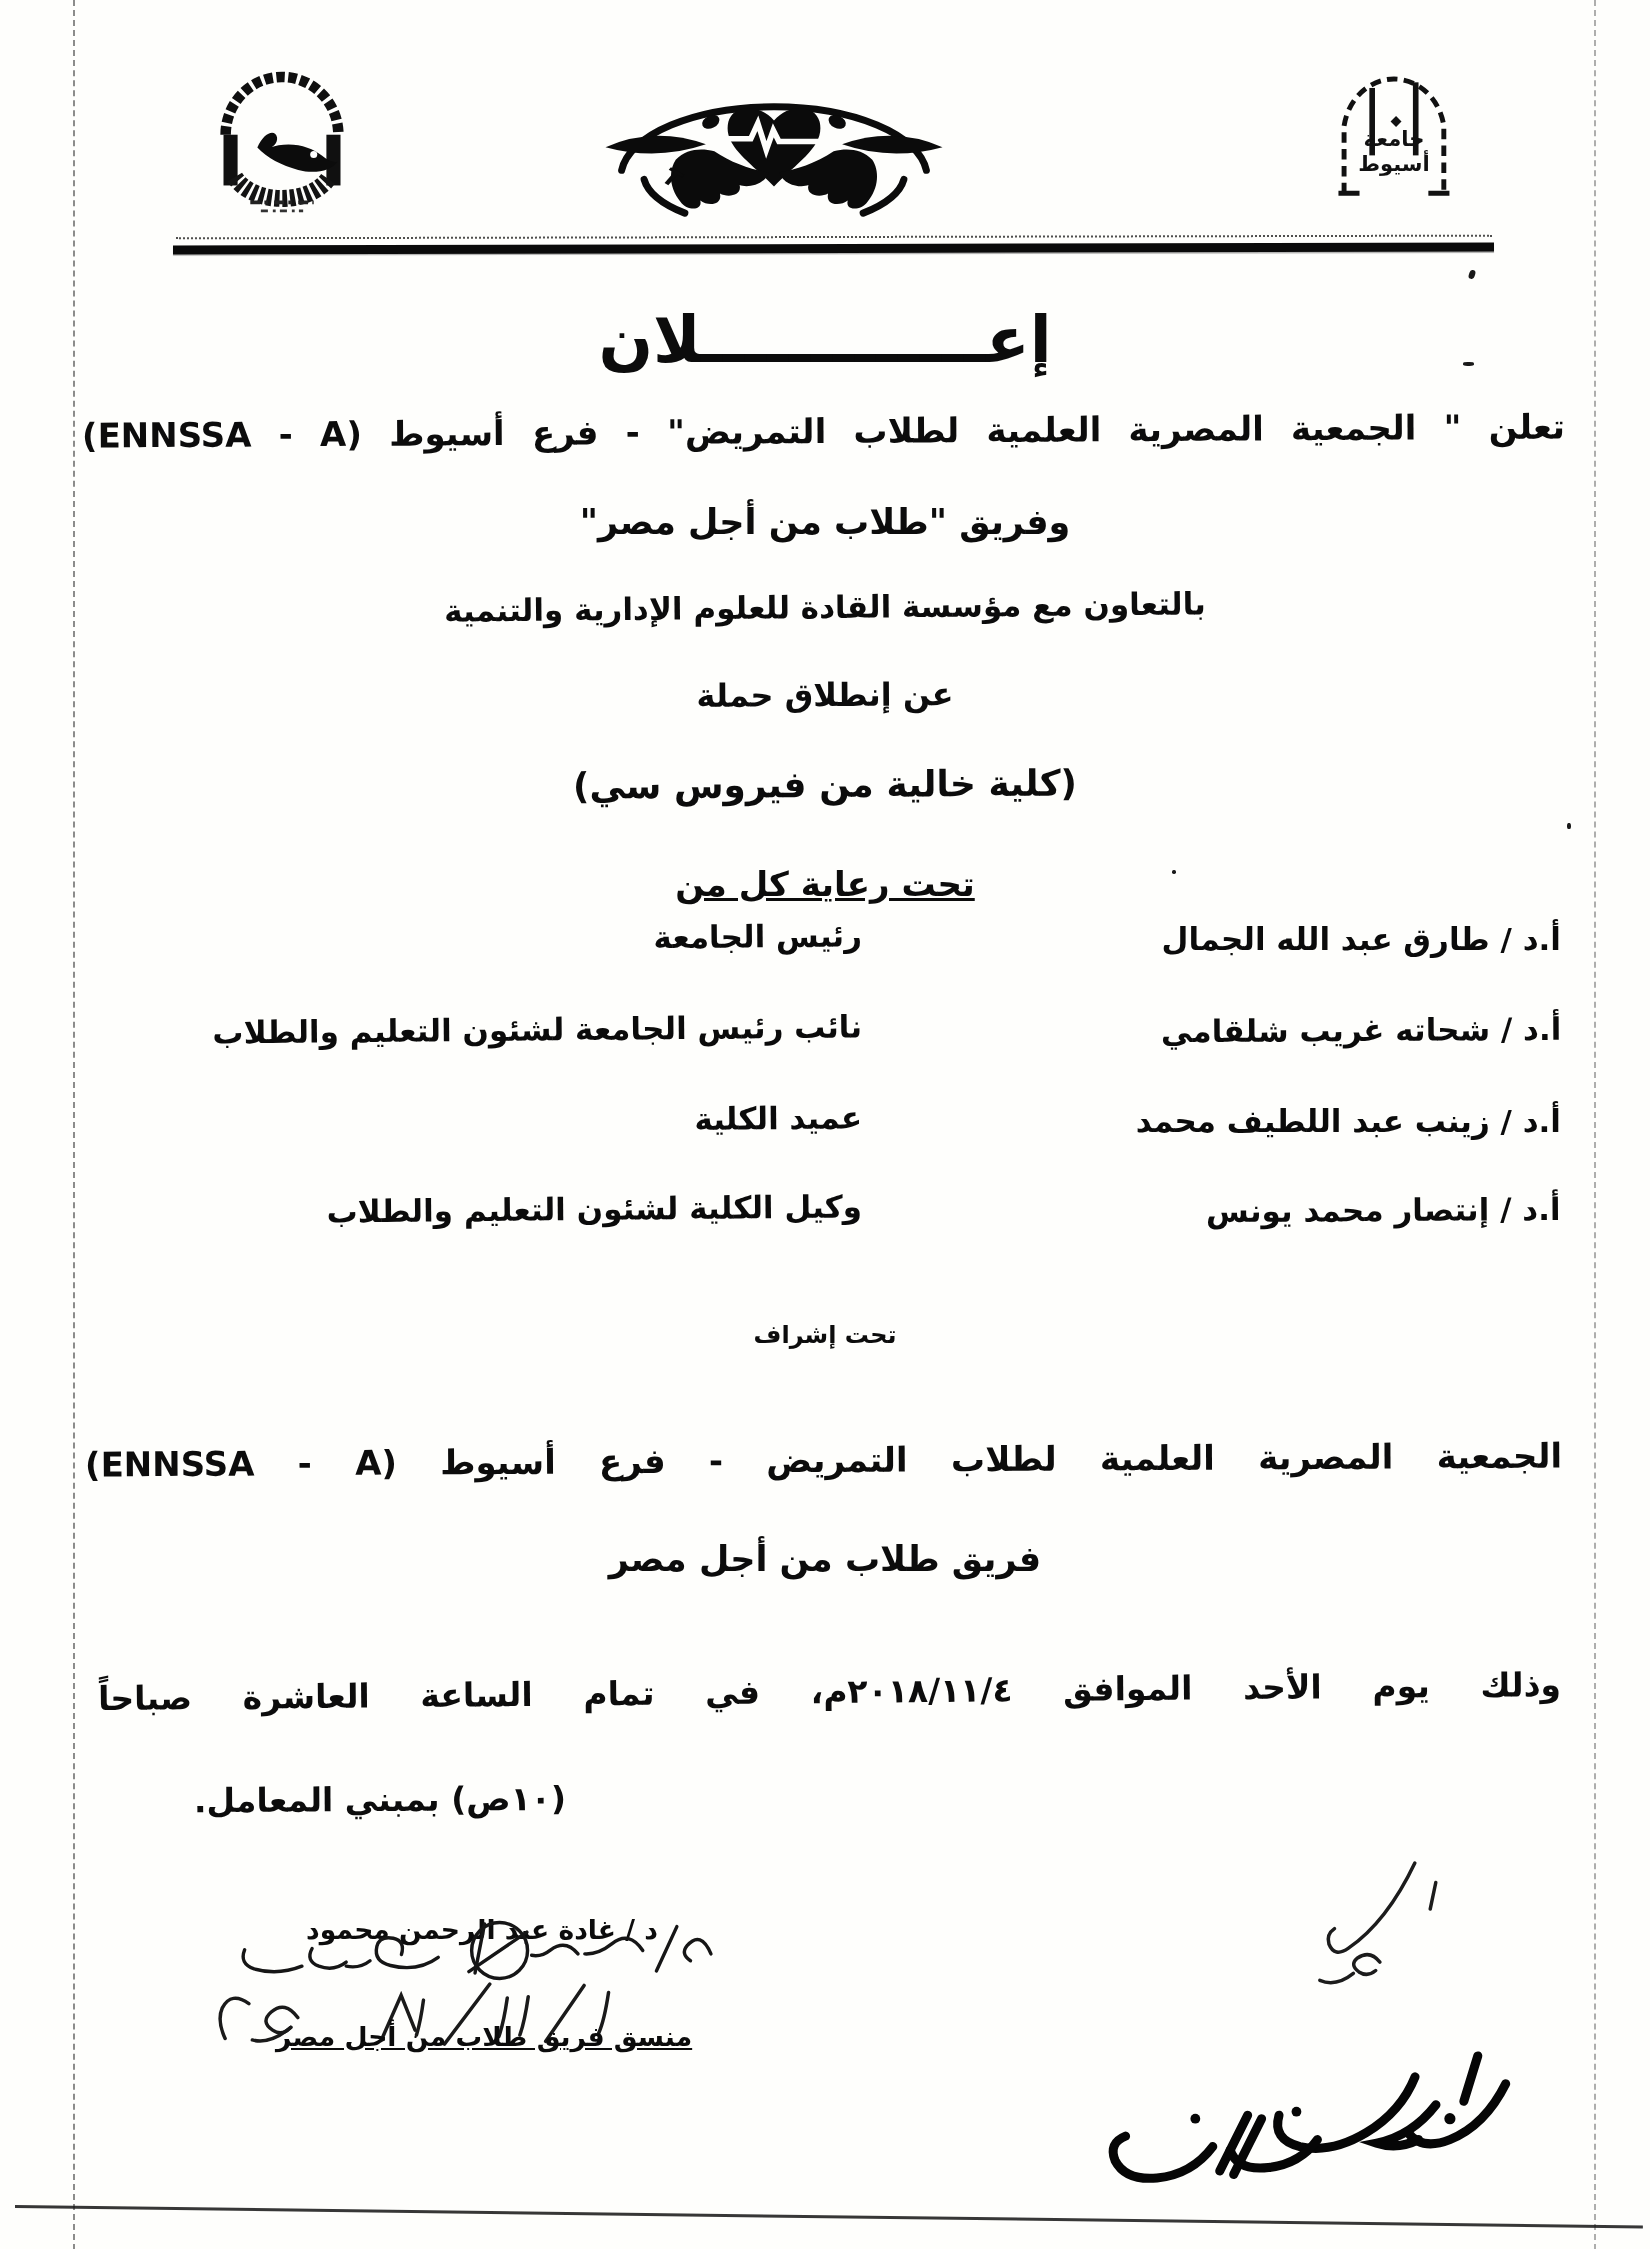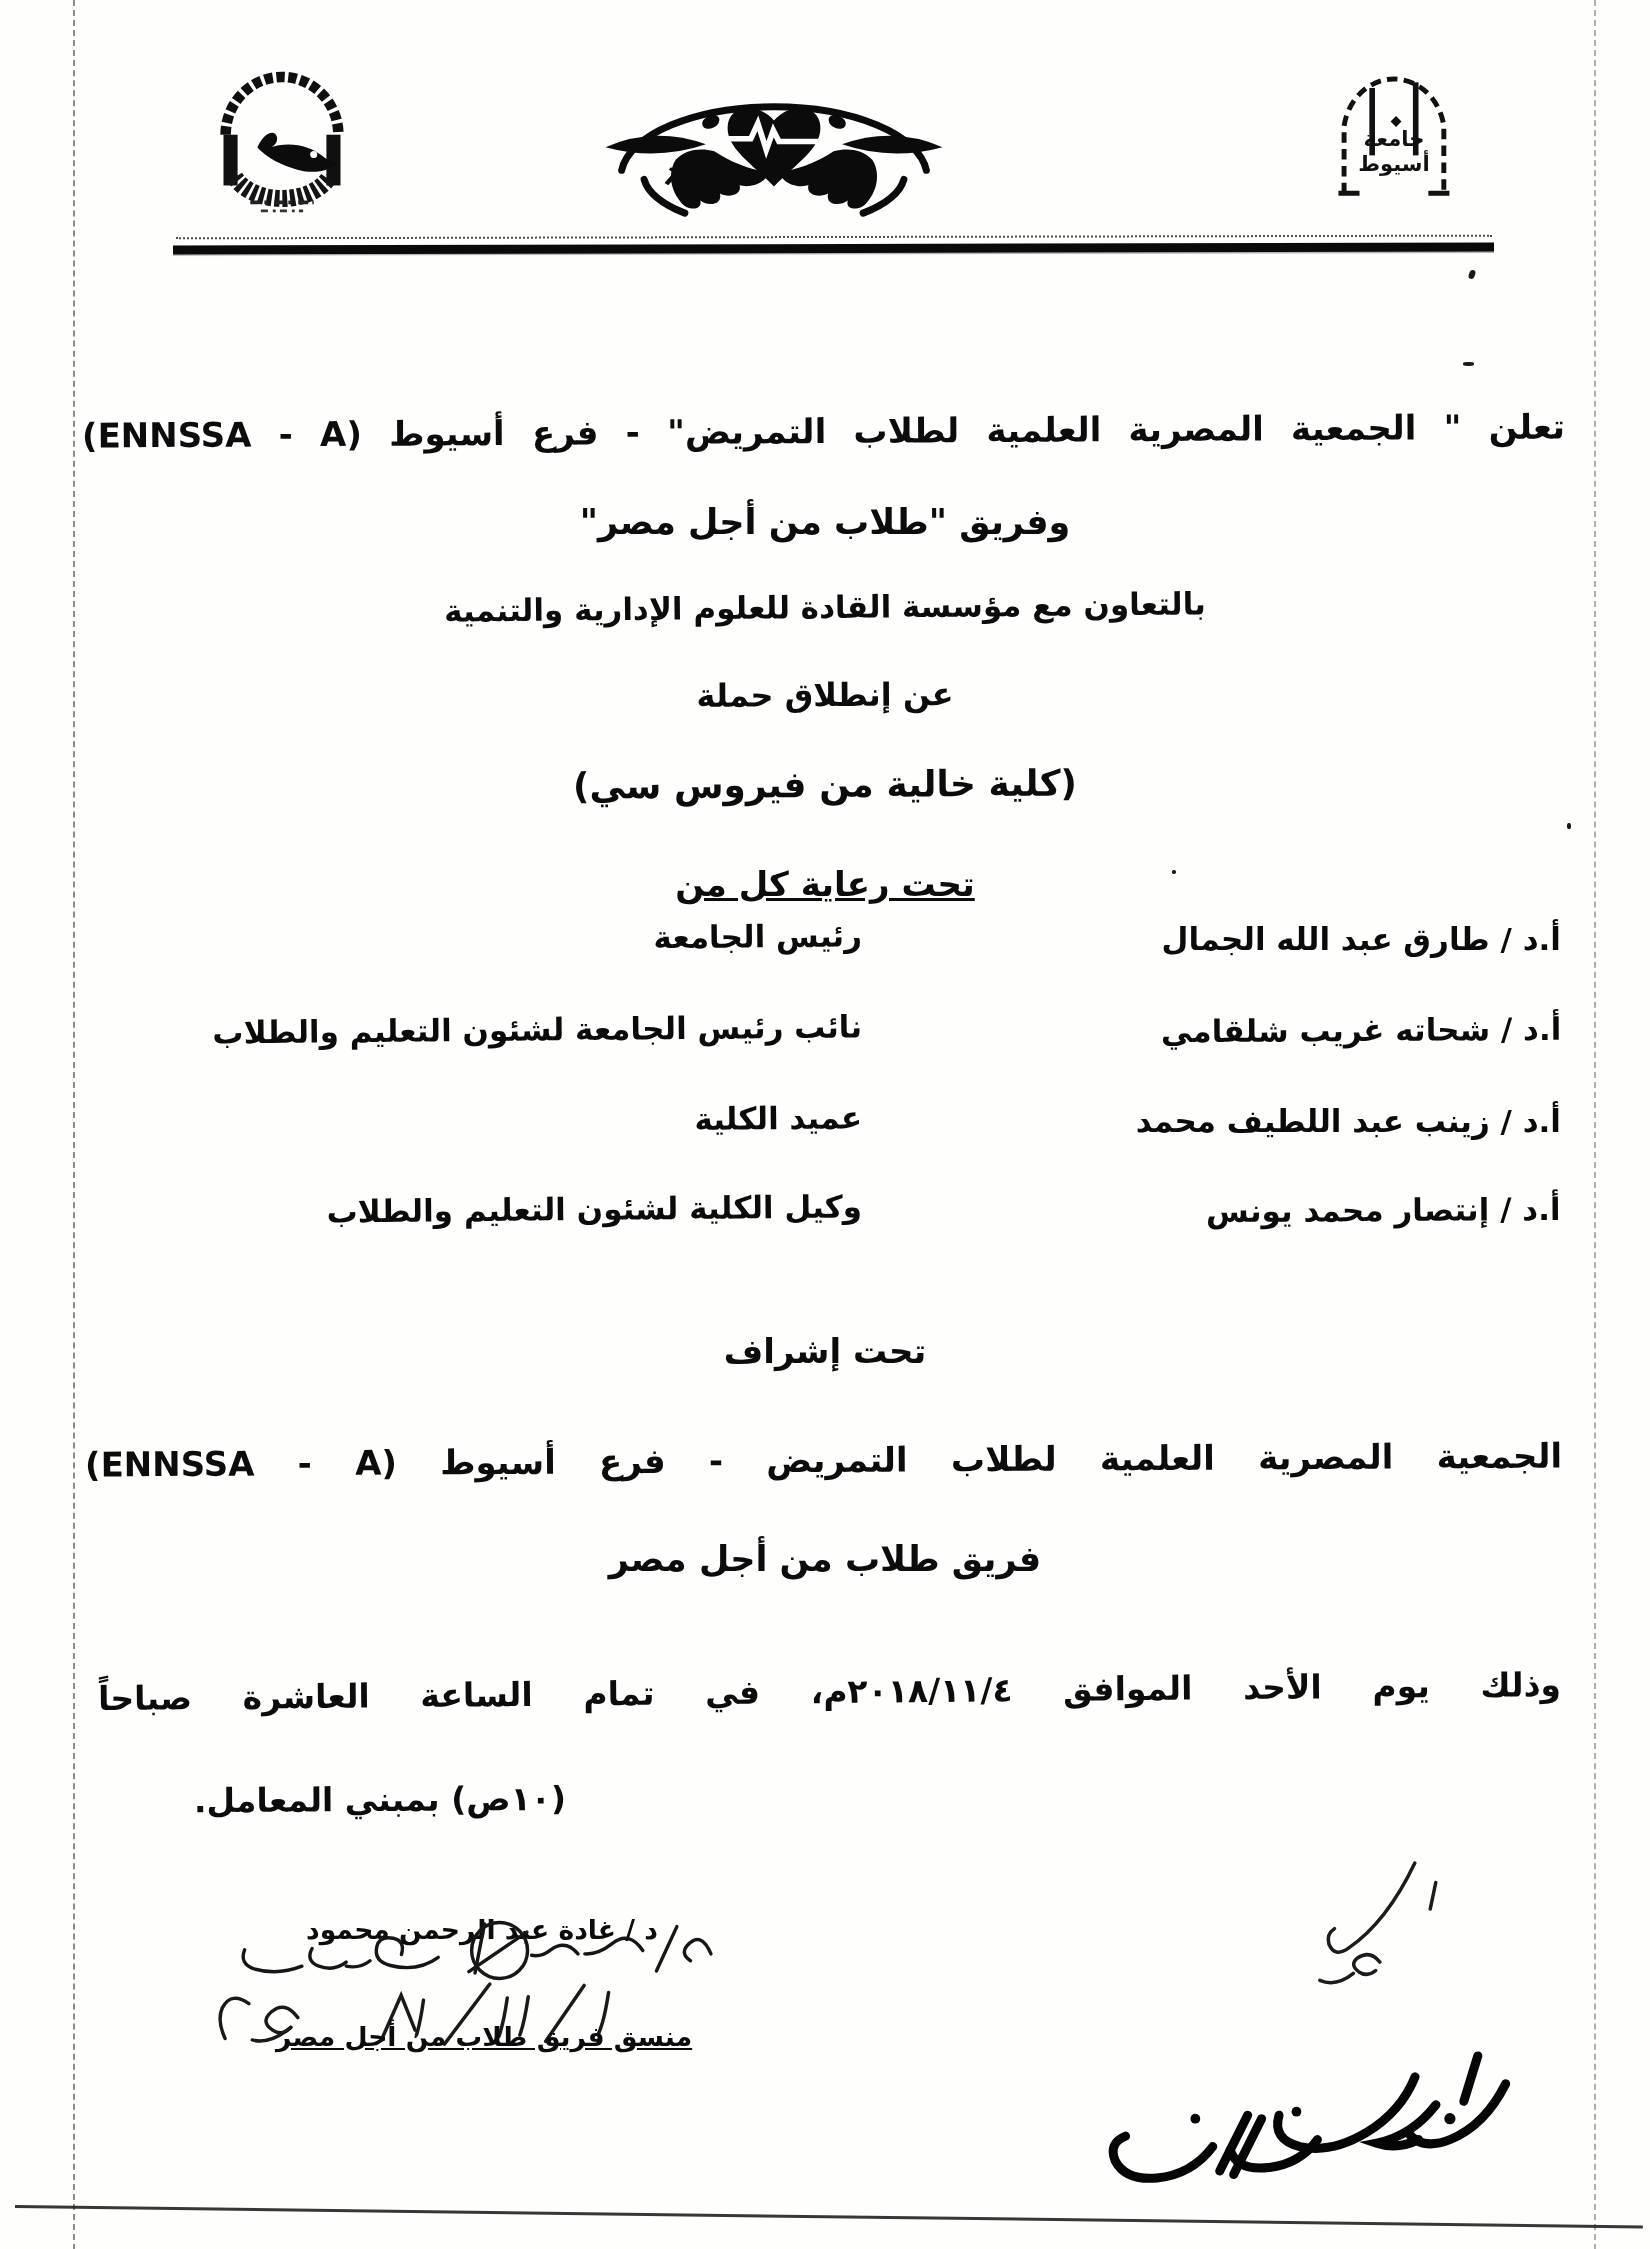--- a/index.html
+++ b/index.html
@@ -37,21 +37,21 @@
   .l-announce{top:377px;left:82px;right:85px;font-size:34px;}
   .l-team{top:467px;font-size:35px;}
   .l-coop{top:558px;font-size:31px;}
   .l-launch{top:644px;font-size:32px;}
   .l-campaign{top:728px;font-size:36px;}
   .l-patronage{top:830px;font-size:34px;text-decoration:underline;}
   .patron-row{position:absolute;left:0;right:0;height:70px;}
   .p1{top:921px;} .p2{top:1012px;} .p3{top:1103px;} .p4{top:1192px;}
   .patron-name{position:absolute;right:89px;font-size:31px;font-weight:700;white-space:nowrap;}
   .patron-title{position:absolute;left:92px;width:770px;text-align:right;font-size:31px;font-weight:700;white-space:nowrap;}
-  .l-supheading{top:1297px;font-size:34px;}
+  .l-supheading{top:1297px;font-size:24px;}
   .l-suporg{top:1406px;left:85px;right:88px;font-size:34px;}
   .l-supteam{top:1504px;font-size:35px;}
   .l-schedule{top:1639px;left:98px;right:89px;font-size:33px;}
   .l-schedule2{top:1747px;left:194px;font-size:33px;}
   
   .f-name{top:1874px;left:306px;font-size:26.6px;margin-top:40px;}
   .f-role{top:1994px;left:276px;font-size:26.6px;text-decoration:underline;}
   .sig{position:absolute;}
   .sig-ghada{left:200px;top:1913px;width:531px;height:75px;}
   .sig-date{left:193px;top:1977px;width:433px;height:70px;}
@@ -102,20 +102,21 @@
     <rect x="66" y="38" width="8" height="96" fill="#111"></rect>
     <rect x="128" y="30" width="8" height="104" fill="#111"></rect>
     <rect x="99" y="80" width="11" height="11" transform="rotate(45 104 85)" fill="#111"></rect>
     <text x="101" y="120" font-size="30" font-weight="bold" text-anchor="middle" fill="#111">جامعة</text>
     <text x="101" y="156" font-size="30" font-weight="bold" text-anchor="middle" fill="#111">أسيوط</text>
   </svg>
 
   <div class="rule-thin"></div>
   <div class="rule-thick"></div>
 
+  <h1 class="txt center title">إعـــــــــــــلان</h1>
 
   <p class="txt justline l-announce tilt-b">تعلن " الجمعية المصرية العلمية لطلاب التمريض" -  فرع أسيوط (ENNSSA - A)</p>
   <p class="txt center l-team">وفريق "طلاب من أجل مصر"</p>
   <p class="txt center l-coop tilt-a">بالتعاون مع مؤسسة القادة للعلوم الإدارية والتنمية</p>
   <p class="txt center l-launch tilt-b">عن إنطلاق حملة</p>
   <p class="txt center l-campaign tilt-b">(كلية خالية من فيروس سي)</p>
   <p class="txt center l-patronage">تحت رعاية كل من</p>
 
   <div class="patron-row p1">
     <span class="patron-name">أ.د / طارق عبد الله الجمال</span>

